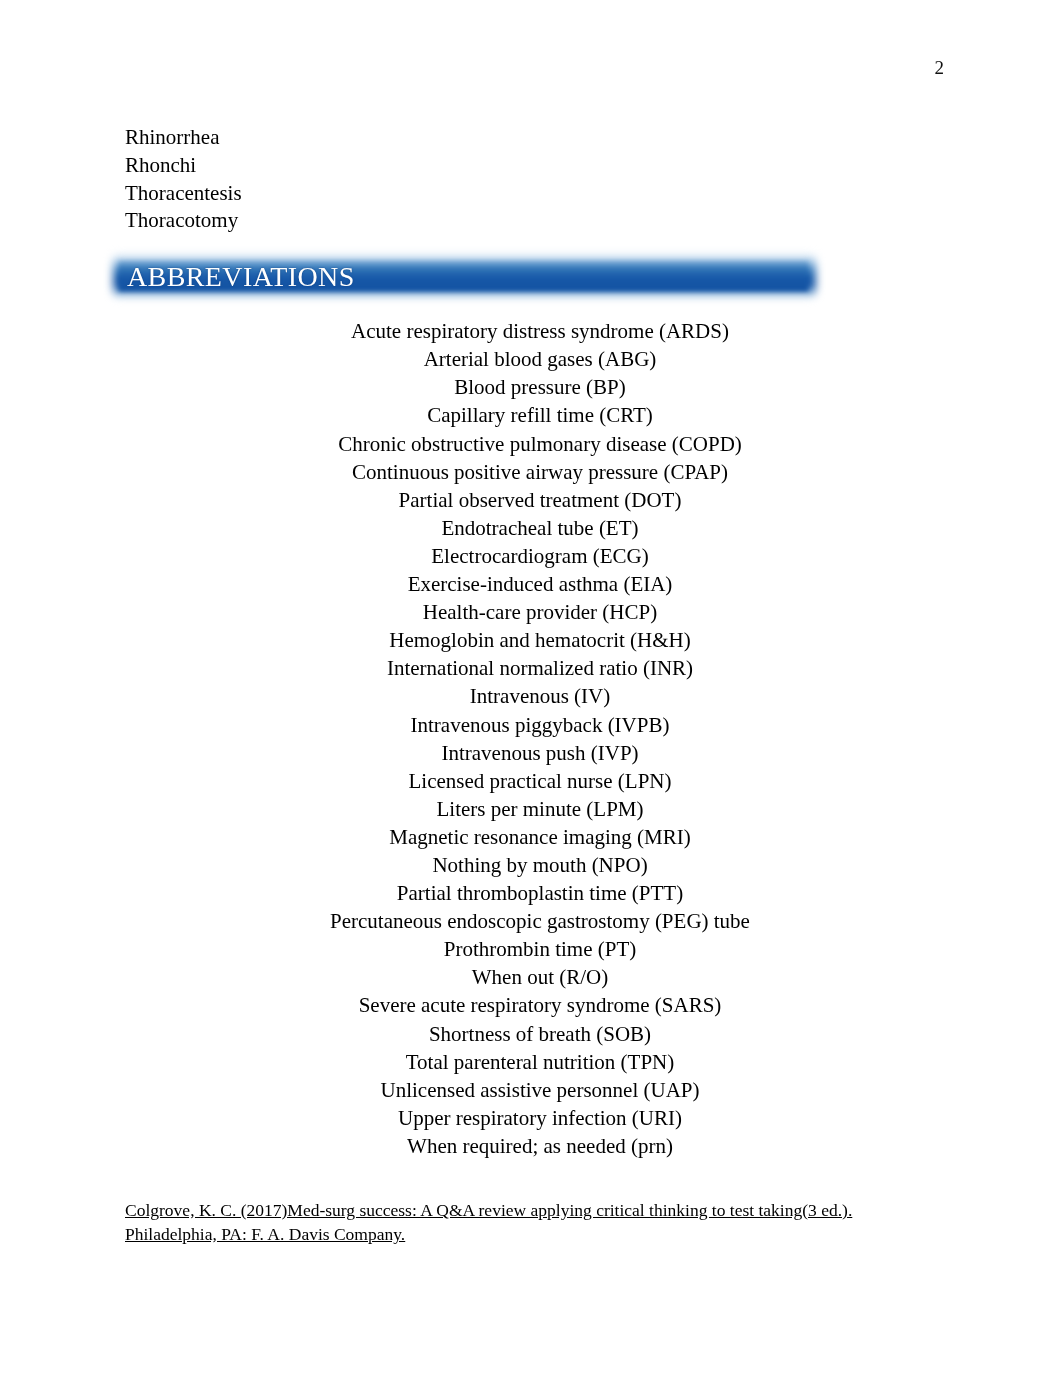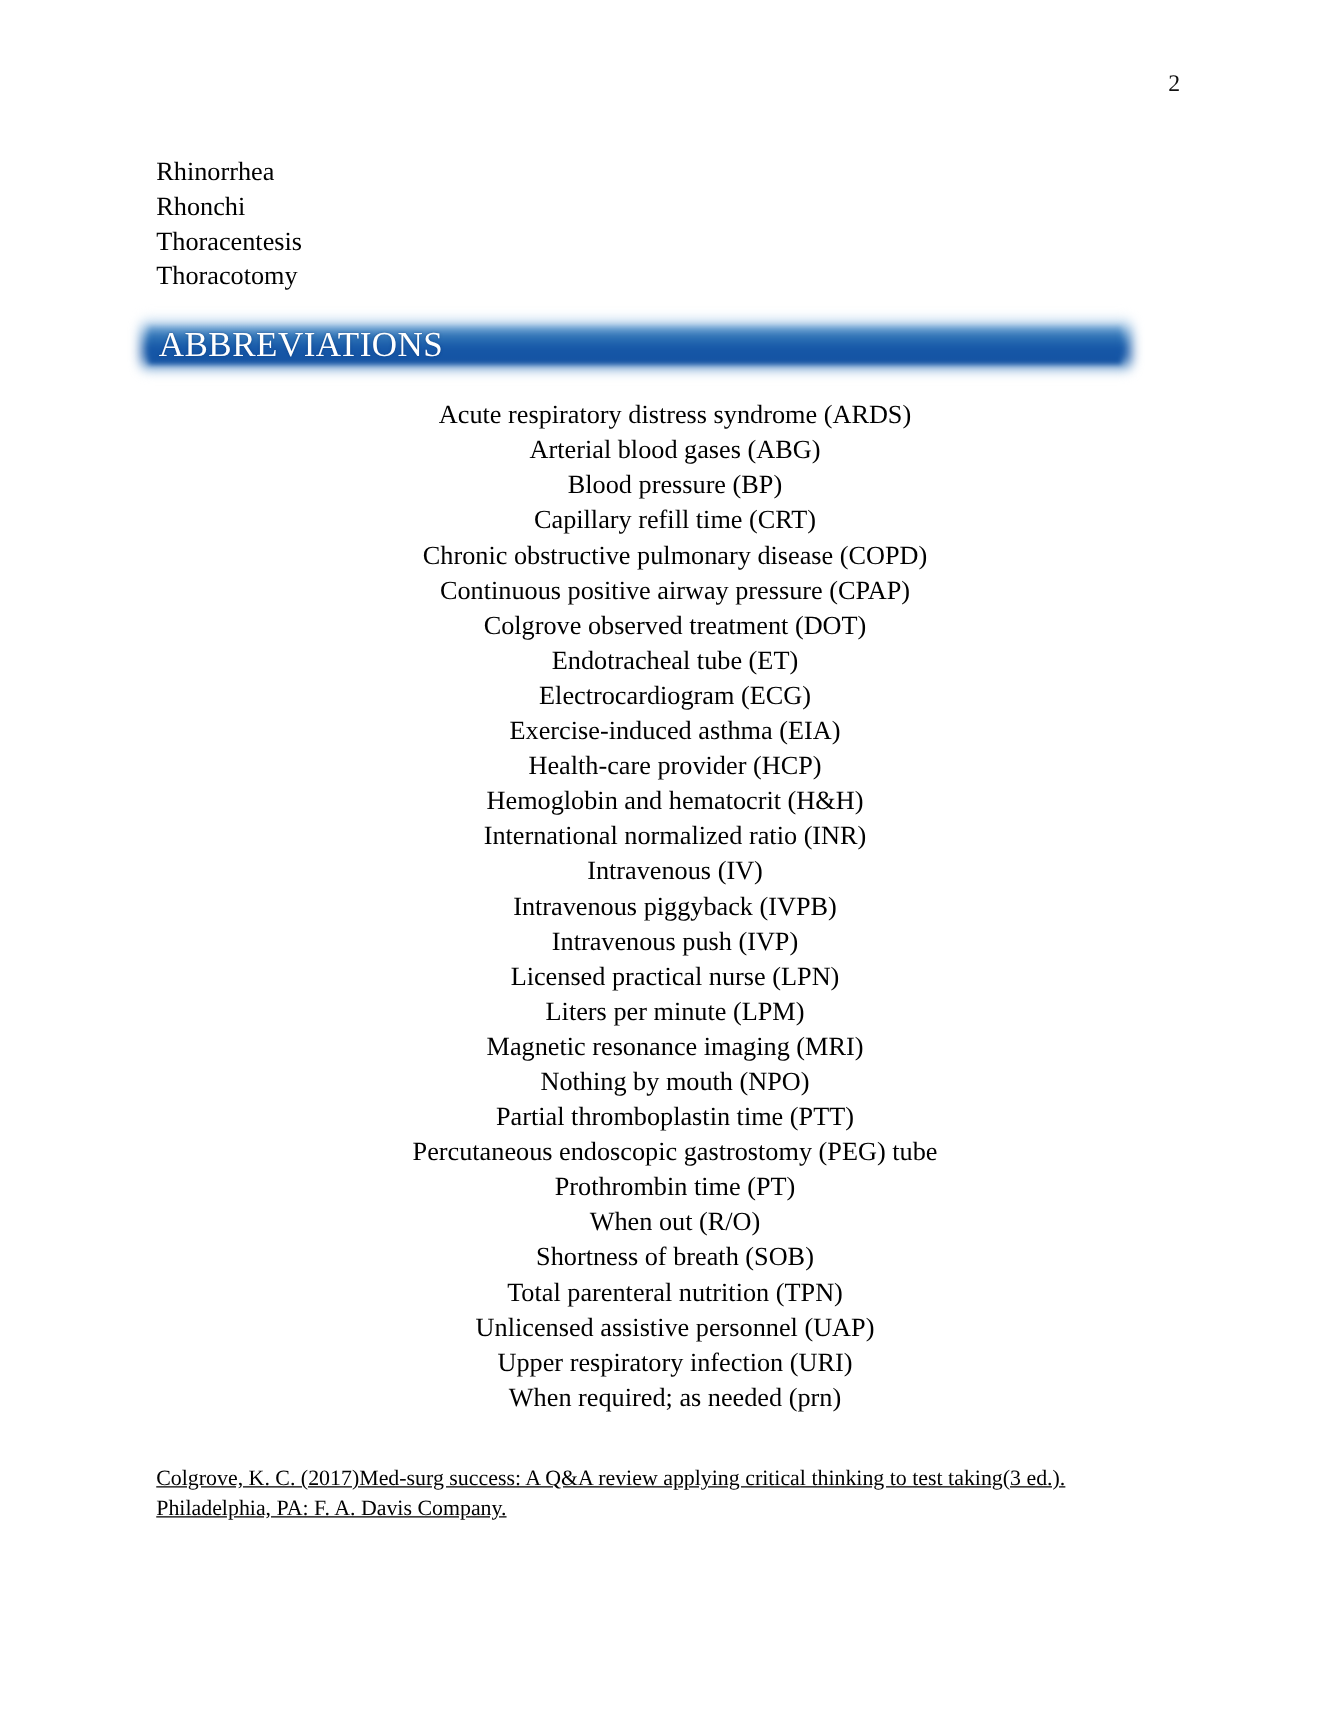--- a/index.html
+++ b/index.html
@@ -46,21 +46,21 @@
     font-size: 21px;
     line-height: 27.8px;
     white-space: pre;
   }
 
   
   .banner {
     position: relative;
     margin-top: 16px;
     margin-left: -12px;
-    width: 792px;
+    width: 703px;
     height: 52px;
   }
 
   
   .banner-glow {
     position: absolute;
     left: 0;
     top: 2px;
     width: 100%;
     height: 46px;
@@ -160,38 +160,39 @@
       <div class="banner-title">ABBREVIATIONS</div>
     </div>
 
     <ul class="abbrev-list">
       <li>Acute respiratory distress syndrome (ARDS)</li>
       <li>Arterial blood gases (ABG)</li>
       <li>Blood pressure (BP)</li>
       <li>Capillary refill time (CRT)</li>
       <li>Chronic obstructive pulmonary disease (COPD)</li>
       <li>Continuous positive airway pressure (CPAP)</li>
-      <li>Colgrove observed treatment (DOT)</li>
+      <li>Partial observed treatment (DOT)</li>
       <li>Endotracheal tube (ET)</li>
       <li>Electrocardiogram (ECG)</li>
       <li>Exercise-induced asthma (EIA)</li>
       <li>Health-care provider (HCP)</li>
       <li>Hemoglobin and hematocrit (H&amp;H)</li>
       <li>International normalized ratio (INR)</li>
       <li>Intravenous (IV)</li>
       <li>Intravenous piggyback (IVPB)</li>
       <li>Intravenous push (IVP)</li>
       <li>Licensed practical nurse (LPN)</li>
       <li>Liters per minute (LPM)</li>
       <li>Magnetic resonance imaging (MRI)</li>
       <li>Nothing by mouth (NPO)</li>
       <li>Partial thromboplastin time (PTT)</li>
       <li>Percutaneous endoscopic gastrostomy (PEG) tube</li>
       <li>Prothrombin time (PT)</li>
       <li>When out (R/O)</li>
+      <li>Severe acute respiratory syndrome (SARS)</li>
       <li>Shortness of breath (SOB)</li>
       <li>Total parenteral nutrition (TPN)</li>
       <li>Unlicensed assistive personnel (UAP)</li>
       <li>Upper respiratory infection (URI)</li>
       <li>When required; as needed (prn)</li>
     </ul>
 
     <div class="citation">
       <div class="cite-line">Colgrove, K. C. (2017)Med-surg success: A Q&amp;A review applying critical thinking to test taking(3 ed.).</div>
       <div class="cite-line">Philadelphia, PA: F. A. Davis Company.</div>

